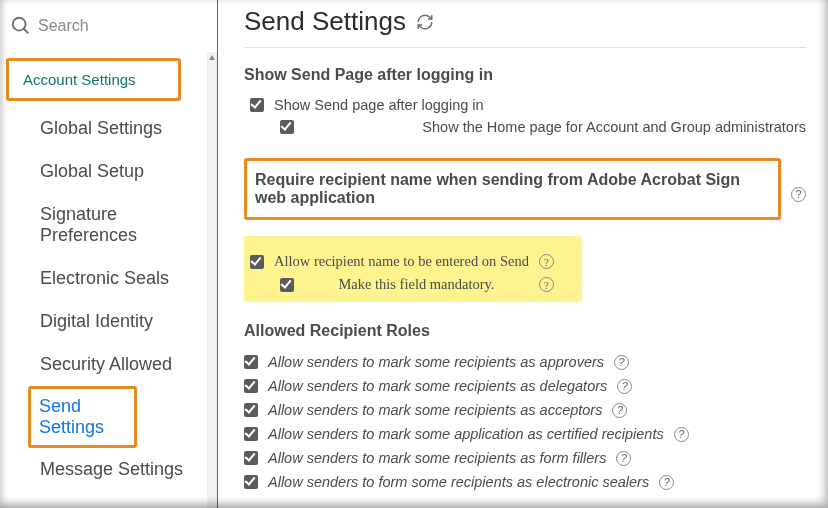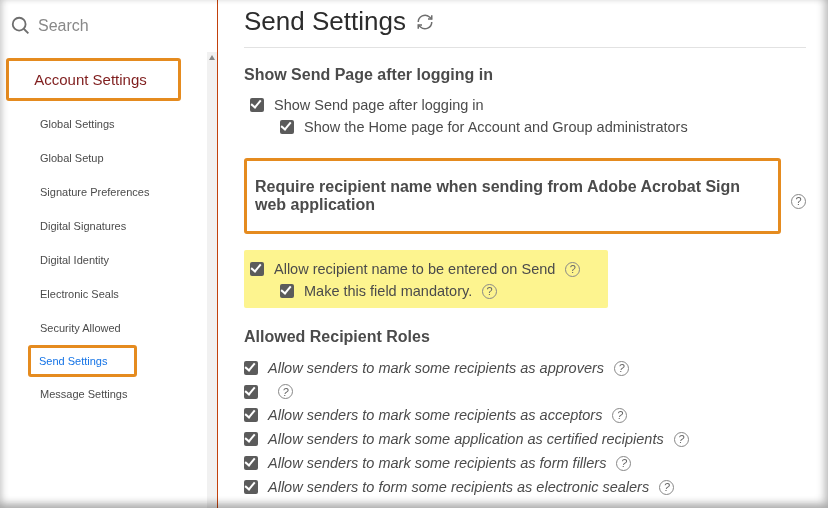--- a/index.html
+++ b/index.html
@@ -37,74 +37,75 @@
   .scrollbar-gutter {
     position:absolute; right:0; top:0; bottom:0; width:10px;
     background:#f1f1f1;
   }
   .scroll-arrow-up {
     position:absolute; top:3px; right:2px; width:0;height:0;
     border-left:3px solid transparent; border-right:3px solid transparent;
     border-bottom:5px solid #888;
   }
   .section-header {
-    display:flex; align-items:center; justify-content:center;
+    display:flex; align-items:center; justify-content:flex-start;
     padding: 10px 20px 10px 14px;
-    color:#7f1d1d; font-size:15px;
+    color:#0f766e; font-size:15px;
     border: 3px solid #e58b1f; border-radius:3px;
     margin:6px 36px 6px 6px;
   }
   .chev-container {
     position:absolute; left:176px; top:76px;
   }
   .nav-item {
     padding: 11px 12px 11px 40px;
-    font-size: 11px; color:#4b4b4b;
+    font-size: 18px; color:#4b4b4b;
     cursor: pointer;
   }
   .nav-item.highlight {
     color:#1473e6;
     border:3px solid #e58b1f; border-radius:3px;
     margin-left:28px; margin-right:80px;
     padding:7px 8px;
   }
   .content {
     flex:1; padding: 6px 22px 0 26px; position:relative; overflow:hidden;
   }
   .page-title-row { display:flex; align-items:center; margin-bottom:10px;}
   .page-title { font-size:26px; font-weight:400; color:#2c2c2c; margin-right:10px;}
   .refresh-icon { width:18px; height:18px; }
   hr.divider { border:none; border-top:1px solid #e2e2e2; margin:2px 0 18px 0;}
   .section-title { font-size:16px; font-weight:600; color:#4b4b4b; margin-bottom:10px;}
   .opt-row { display:flex; align-items:center; padding:3px 0; }
   .opt-row.indent-1 { padding-left:6px;}
-  .opt-row.indent-2 { padding-left:36px;}
+  .opt-row.indent-2 { padding-left:36px;justify-content:space-between;}
   .chk {
     width:14px; height:14px; background:#5b5b5b; border-radius:2px;
     position:relative; margin-right:10px; flex:none;
   }
   .chk::after {
     content:""; position:absolute; left:3px; top:0px;
     width:4px; height:8px; border:solid #fff; border-width:0 2px 2px 0;
     transform:rotate(40deg);
   }
   .opt-label { font-size:14.5px; color:#4b4b4b; }
   .help-icon {
     width:15px; height:15px; border:1px solid #888; border-radius:50%;
     display:inline-flex; align-items:center; justify-content:center;
     font-size:11px; color:#666; margin-left:10px; flex:none;
   }
   .sec-require .section-title {
     border:3px solid #e58b1f; border-radius:3px;
-    padding:17px 8px; display:inline-block;
+    padding:10px 8px; display:inline-block;
   }
   .sec-require .title-wrap { display:flex; align-items:center; margin-bottom:6px;}
   .yellow-hl {
-    background:#fdf48f; padding:8px 28px 6px 6px; display:inline-block;
+    background:#fdf48f; padding:14px 28px 6px 6px; display:inline-block;
     border-radius:2px;
+    font-family:Liberation Serif, serif;
   }
   .sec-block { margin-bottom:20px; }
   .roles .opt-row { padding:4px 0;font-style:italic;}
   .shadow-edge {
     position:absolute; inset:0; pointer-events:none;
     box-shadow: inset -4px -4px 8px rgba(0,0,0,.18), inset 0 -4px 8px rgba(0,0,0,.18),
                 inset 4px 0 6px rgba(0,0,0,.06);
   }
 </style>
 </head>
@@ -130,23 +131,22 @@
       </div>
       <div class="chev-container">
         <svg class="chev" viewBox="0 0 24 24" fill="none" stroke="#1473e6" stroke-width="3">
             <polyline points="5 15 12 8 19 15"></polyline>
           </svg>
       </div>
 
       <div class="nav-item"><span>Global Settings</span></div>
       <div class="nav-item"><span>Global Setup</span></div>
       <div class="nav-item"><span>Signature Preferences</span></div>
-      <div class="nav-item"><span>Digital Signatures</span></div>
+      <div class="nav-item"><span>Electronic Seals</span></div>
       <div class="nav-item"><span>Digital Identity</span></div>
-      <div class="nav-item"><span>Electronic Seals</span></div>
       <div class="nav-item"><span>Security Allowed</span></div>
       <div class="nav-item highlight"><span>Send Settings</span></div>
       <div class="nav-item"><span>Message Settings</span></div>
     </div>
   </aside>
 
   <main class="content">
     <div class="page-title-row">
       <h1 class="page-title">Send Settings</h1>
       <svg class="refresh-icon" viewBox="0 0 24 24" fill="none" stroke="#6e6e6e" stroke-width="2">
@@ -191,20 +191,21 @@
 
     <div class="sec-block roles">
       <div class="section-title">Allowed Recipient Roles</div>
       <div class="opt-row indent-1">
           <span class="chk"></span>
           <span class="opt-label">Allow senders to mark some recipients as approvers</span>
           <span class="help-icon">?</span>
         </div>
       <div class="opt-row indent-1">
           <span class="chk"></span>
+          <span class="opt-label">Allow senders to mark some recipients as delegators</span>
           <span class="help-icon">?</span>
         </div>
       <div class="opt-row indent-1">
           <span class="chk"></span>
           <span class="opt-label">Allow senders to mark some recipients as acceptors</span>
           <span class="help-icon">?</span>
         </div>
       <div class="opt-row indent-1">
           <span class="chk"></span>
           <span class="opt-label">Allow senders to mark some application as certified recipients</span>

